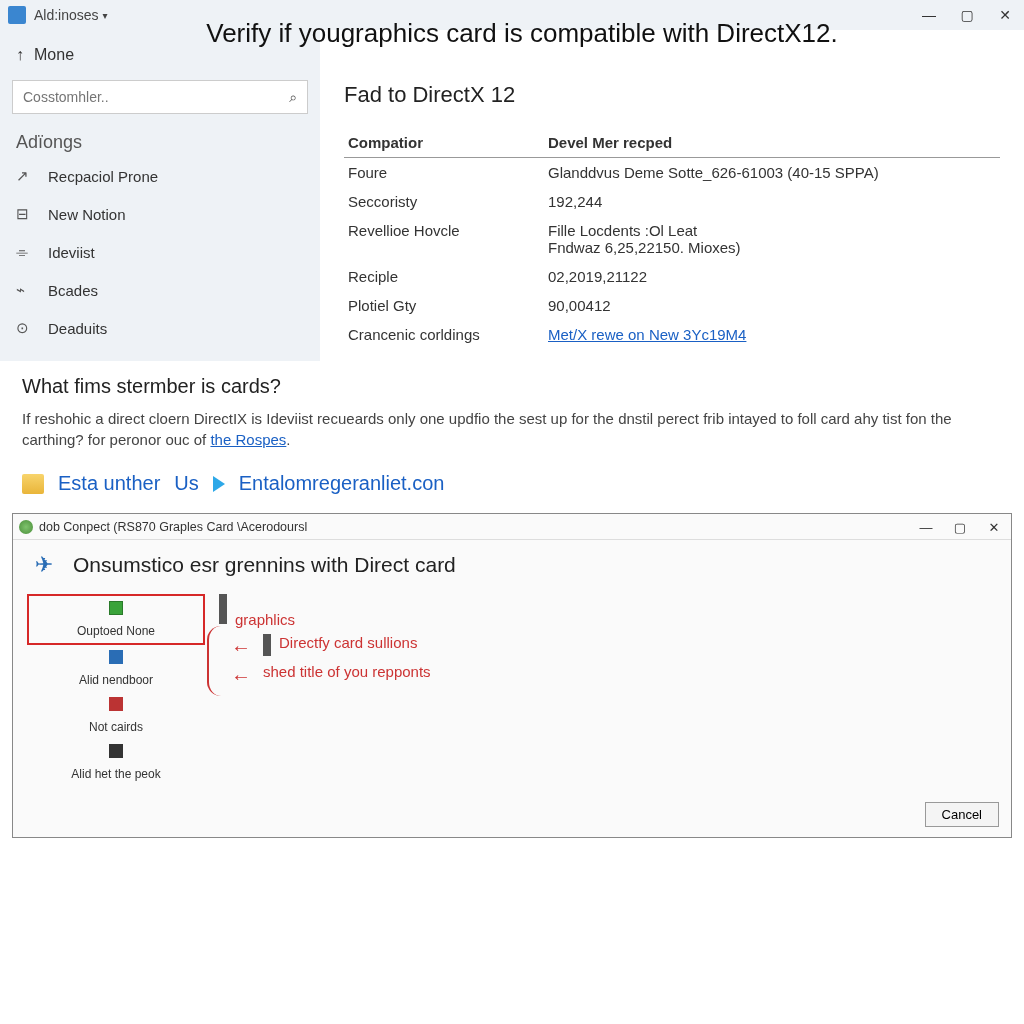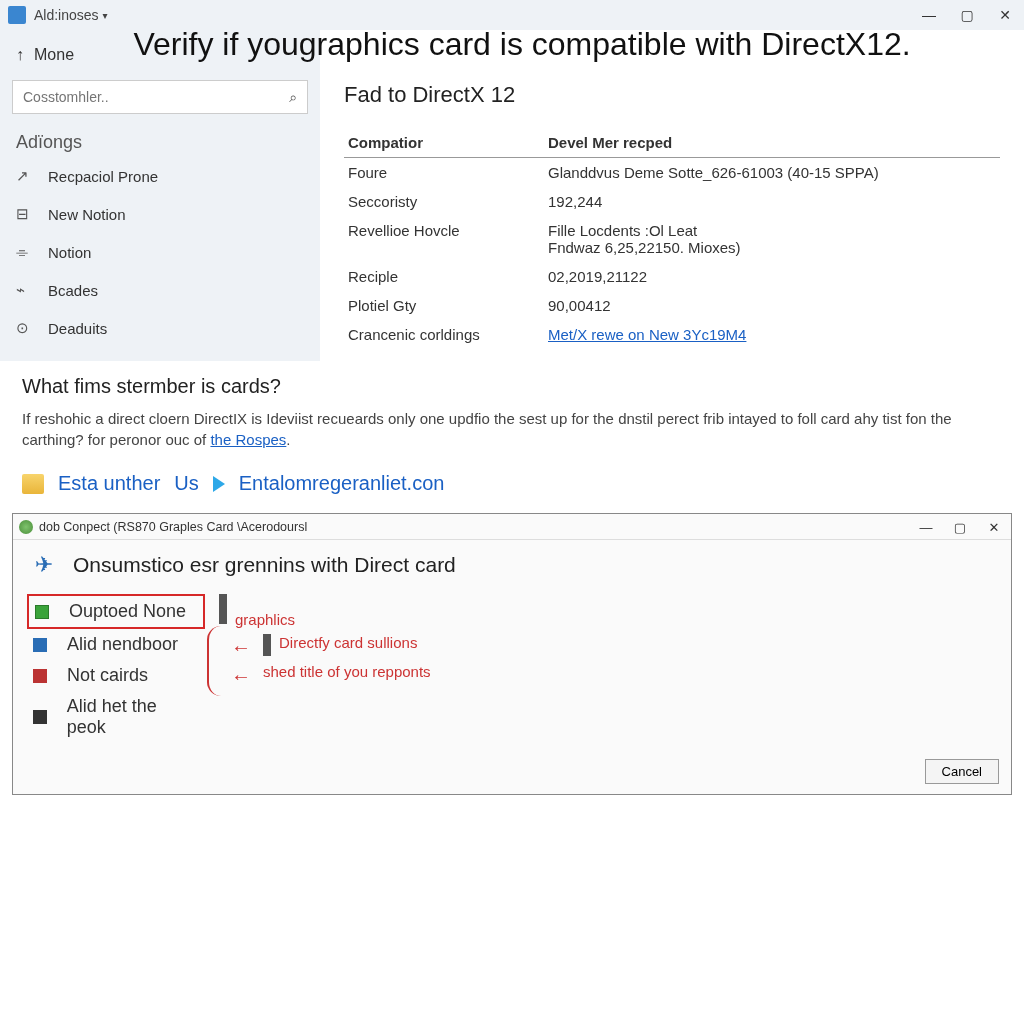--- a/index.html
+++ b/index.html
@@ -5,21 +5,21 @@
 * { box-sizing: border-box; margin: 0; padding: 0; font-family: 'Segoe UI', Tahoma, sans-serif; }
 body { width: 1024px; height: 1024px; background: #fff; overflow: hidden; position: relative; }
 
 .topbar { height: 30px; background: #eef2f6; display: flex; align-items: center; padding: 0 8px; position: relative; }
 .topbar-icon { width: 18px; height: 18px; background: #3a86d0; border-radius: 2px; margin-right: 8px; }
 .topbar-title { font-size: 14px; color: #444; }
 .dropdown-caret { margin-left: 4px; font-size: 10px; color: #444; }
 .win-controls { position: absolute; right: 0; top: 0; display: flex; gap: 0; }
 .win-btn { width: 38px; height: 30px; display: flex; align-items: center; justify-content: center; font-size: 14px; color: #333; cursor: pointer; }
 
-.overlay-title { position: absolute; top: 26px; left: 80px; right: 60px; text-align: center; font-size: 32px; font-weight: 500; color: #111; z-index: 5; }
+.overlay-title { position: absolute; top: 18px; left: 80px; right: 60px; text-align: center; font-size: 26px; font-weight: 500; color: #111; z-index: 5; }
 
 .main-row { display: flex; position: relative; }
 .sidebar { width: 320px; background: #eef2f6; padding: 8px 0 14px 0; }
 .sidebar-top { display: flex; align-items: center; padding: 8px 16px; font-size: 16px; color: #333; }
 .up-arrow { margin-right: 10px; font-size: 16px; }
 .searchbox { margin: 8px 12px; background: #fff; border: 1px solid #ccc; display: flex; align-items: center; height: 34px; padding: 0 10px; }
 .searchbox input { border: none; outline: none; flex: 1; font-size: 14px; color: #888; background: transparent; }
 .search-icon { font-size: 14px; color: #555; }
 .section-label { padding: 10px 16px 4px; font-size: 18px; color: #555; }
 .nav-item { display: flex; align-items: center; padding: 10px 16px; font-size: 15px; color: #333; cursor: pointer; }
@@ -48,21 +48,21 @@
 .tool-titlebar .ttxt { font-size: 12.5px; color: #333; }
 .tool-win-controls { position: absolute; right: 0; top: 0; display: flex; }
 .tool-win-controls .win-btn { width: 34px; height: 26px; font-size: 13px; }
 
 .tool-header { display: flex; align-items: center; padding: 10px 16px; gap: 14px; }
 .tool-header .big-icon { width: 30px; height: 30px; display:flex; align-items:center; justify-content:center; color:#2a6db5; font-size:22px; }
 .tool-header h4 { font-size: 21px; font-weight: 400; color: #222; }
 
 .tool-body { display: flex; padding: 4px 14px 10px; gap: 14px; }
 .tool-list { width: 178px; }
-.tool-list .item { display: flex; align-items: center; gap: 20px; padding: 5px 6px; font-size: 18px; color: #333; cursor:pointer; }
+.tool-list .item { display: flex; align-items: center; gap: 9px; padding: 5px 6px; font-size: 12px; color: #333; cursor:pointer;flex-direction:column; }
 .tool-list .item.sel { border: 2px solid #d62828; }
 .sq { width: 14px; height: 14px; display:inline-block; }
 .sq.green { background:#3aa33a; border:1px solid #2a7a2a; }
 .sq.red { background:#b33; }
 .sq.blue { background:#2a6db5; }
 .sq.dark { background:#333; }
 
 .tool-desc { flex: 1; position: relative; font-size: 15px; color: #444; }
 .tool-desc .row { display: flex; align-items: flex-start; gap: 8px; margin-bottom: 6px; }
 .bar { width: 8px; height: 30px; background: #555; }
@@ -104,21 +104,21 @@
     <div class="nav-item">
         <span class="icon">↗</span>
         <span>Recpaciol Prone</span>
       </div>
     <div class="nav-item">
         <span class="icon">⊟</span>
         <span>New Notion</span>
       </div>
     <div class="nav-item">
         <span class="icon">⌯</span>
-        <span>Notion</span>
+        <span>Ideviist</span>
       </div>
     <div class="nav-item">
         <span class="icon">⌁</span>
         <span>Bcades</span>
       </div>
     <div class="nav-item">
         <span class="icon">⊙</span>
         <span>Deaduits</span>
       </div>
   </div>

